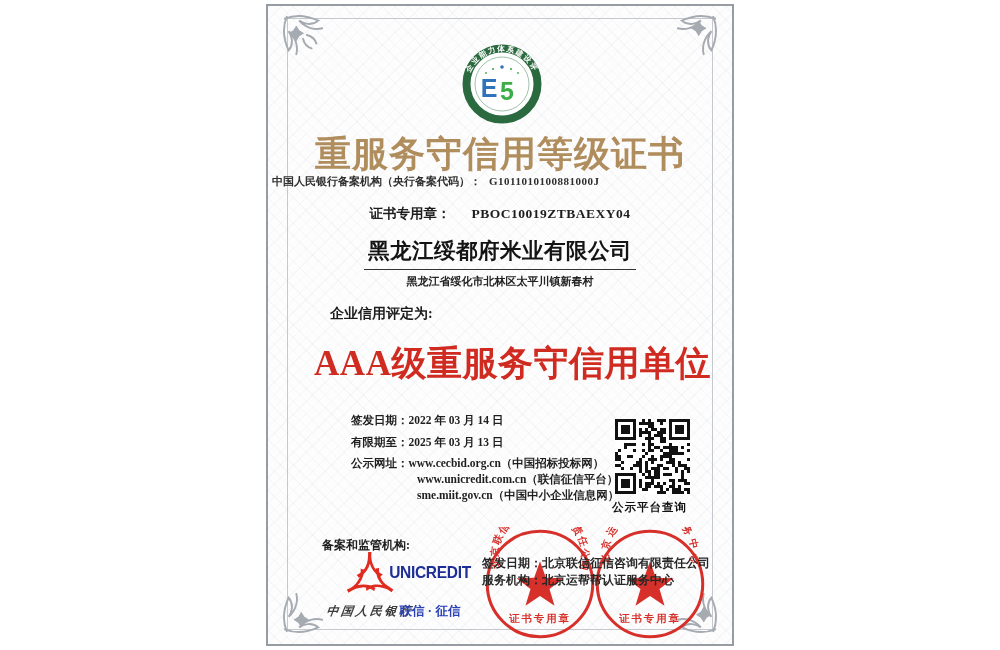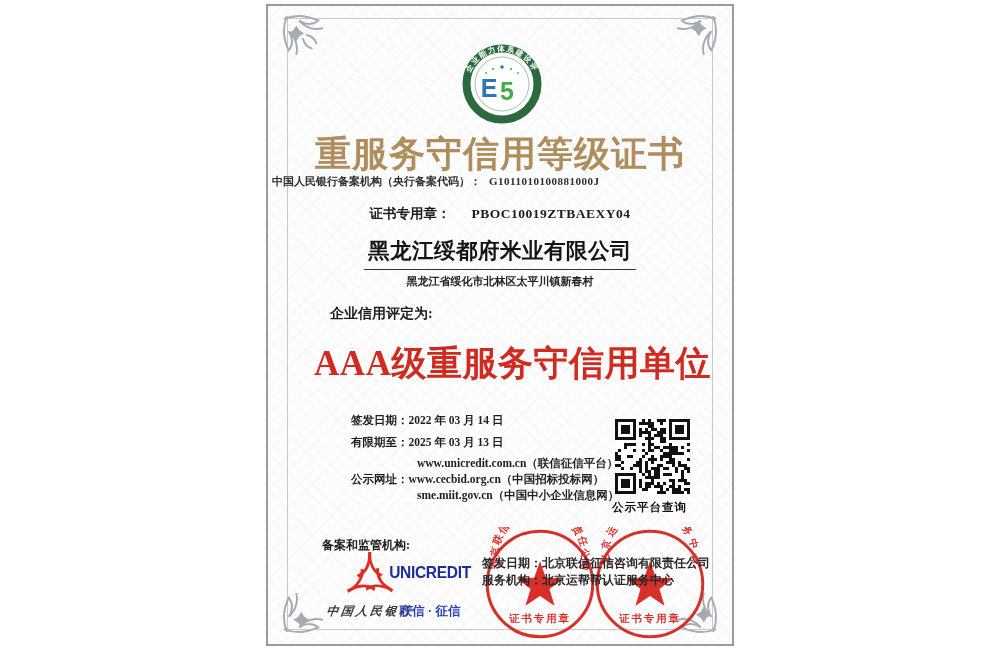--- a/index.html
+++ b/index.html
@@ -148,25 +148,25 @@
     <div class="rating">AAA级重服务守信用单位</div>
 
     <div class="details">
       <div class="row">
         <span>签发日期：</span><span>2022 年 03 月 14 日</span>
       </div>
       <div class="row">
         <span>有限期至：</span><span>2025 年 03 月 13 日</span>
       </div>
       <div class="urls">
+        <div class="row">
+          <span>公示网址：</span><span>www.cecbid.org.cn（中国招标投标网）</span>
+        </div>
         <div class="row indent">
           <span>www.unicredit.com.cn（联信征信平台）</span>
-        </div>
-        <div class="row">
-          <span>公示网址：</span><span>www.cecbid.org.cn（中国招标投标网）</span>
         </div>
         <div class="row indent">
           <span>sme.miit.gov.cn（中国中小企业信息网）</span>
         </div>
       </div>
     </div>
 
     <div class="qr-block">
       <svg id="qr-svg" width="75" height="75" viewBox="0 0 75 75">
           <rect x="0" y="0" width="75" height="75" fill="#ffffff"></rect>

